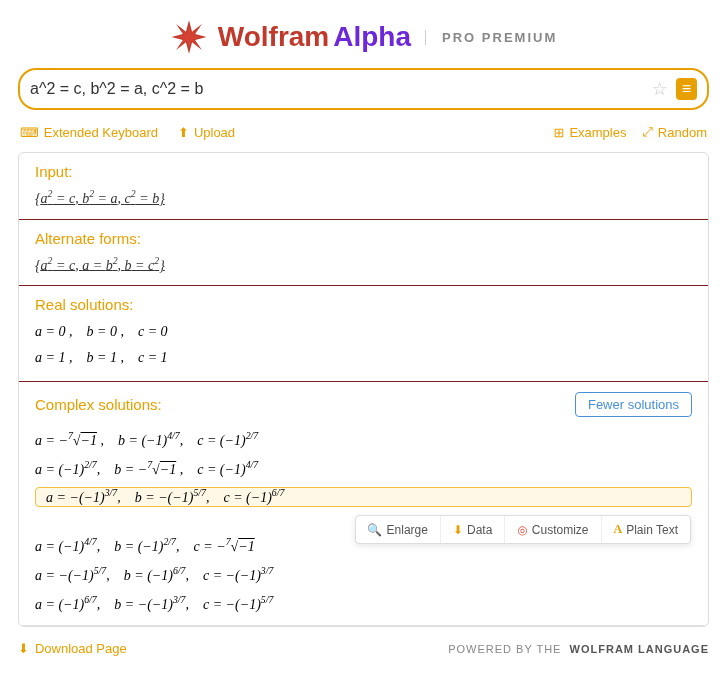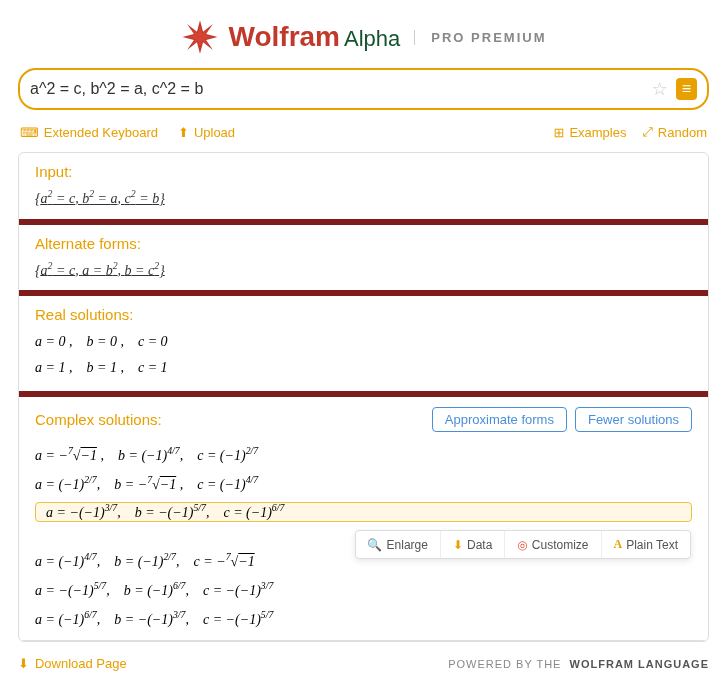--- a/index.html
+++ b/index.html
@@ -99,21 +99,21 @@
 
     
     .results {
       margin: 0 18px;
       border: 1px solid #ddd;
       border-radius: 6px;
       overflow: hidden;
     }
 
     .section {
-      border-bottom: 6px solid #7f1d1d;
+      border-bottom: 1px solid #7f1d1d;
       padding: 10px 16px;
     }
     .section:last-child { border-bottom: none; }
 
     .section-title {
       color: #e8a000;
       font-size: 15px;
       margin-bottom: 6px;
     }
 
@@ -237,21 +237,21 @@
 
   <svg class="logo-icon" viewBox="0 0 50 50" xmlns="http://www.w3.org/2000/svg">
     <g>
 
       <polygon points="25,3 29,18 42,8 33,21 48,25 33,29 42,42 29,32 25,47 21,32 8,42 17,29 2,25 17,21 8,8 21,18" fill="#c0392b"></polygon>
       <polygon points="25,10 28,20 38,13 31,22 42,25 31,28 38,37 28,30 25,40 22,30 12,37 19,28 8,25 19,22 12,13 22,20" fill="#e74c3c" opacity="0.5"></polygon>
     </g>
   </svg>
   <div style="display:flex;align-items:baseline;gap:4px;">
     <span style="font-size:28px;font-weight:bold;color:#c0392b;">Wolfram</span>
-    <span style="font-size:22px;font-weight:normal;color:#14532d;">Alpha</span>
+    <span style="font-size:28px;font-weight:bold;color:#6d28d9;">Alpha</span>
   </div>
   <div class="pro-label">PRO PREMIUM</div>
 </div>
 
 <div class="search-container">
   <div class="search-bar">
     <input class="search-input" type="text" value="a^2 = c, b^2 = a, c^2 = b" style="">
     <div class="search-icons">
       <span class="star-icon">☆</span>
       <span class="menu-icon">≡</span>
@@ -305,21 +305,20 @@
     </div>
     <div class="solution-line">
       <i>a</i> = 1 ,&nbsp;&nbsp;&nbsp; <i>b</i> = 1 ,&nbsp;&nbsp;&nbsp; <i>c</i> = 1
     </div>
   </div>
 
   <div class="complex-section">
     <div class="complex-header">
       <div class="complex-title">Complex solutions:</div>
       <div class="complex-buttons">
-        <button class="complex-btn">Approximate forms</button>
         <button class="complex-btn">Fewer solutions</button>
       </div>
     </div>
 
     <div class="complex-rows">
 
       <div class="solution-line">
         <i>a</i> = −<sup>7</sup>√<span style="text-decoration:overline;">−1</span> ,&nbsp;&nbsp;&nbsp;
         <i>b</i> = (−1)<sup>4/7</sup>,&nbsp;&nbsp;&nbsp;
         <i>c</i> = (−1)<sup>2/7</sup>

